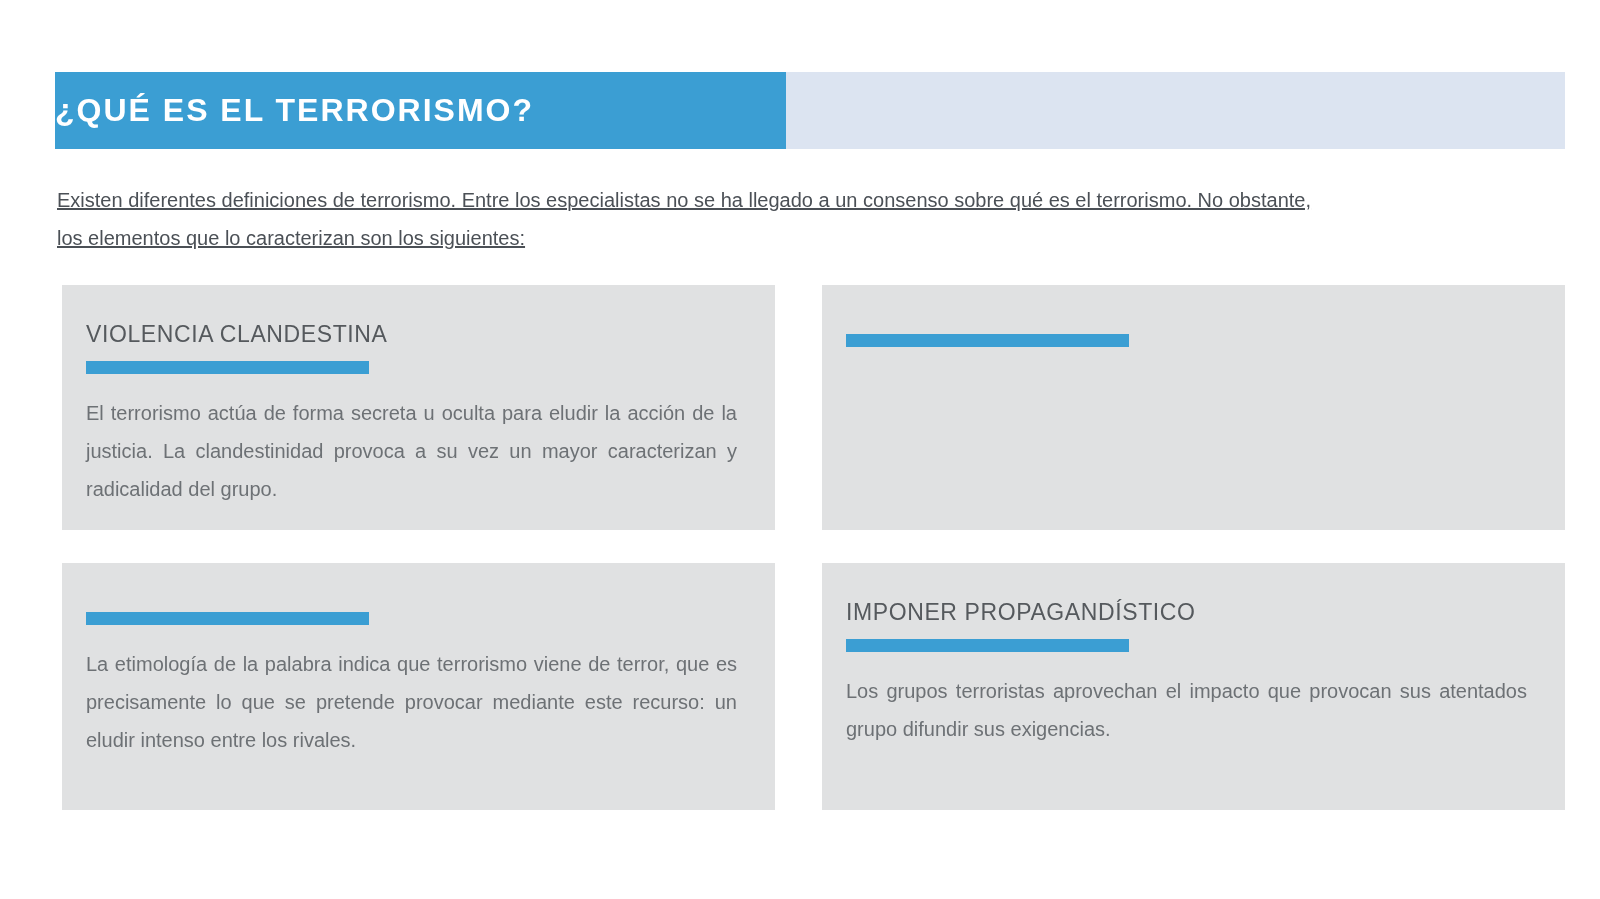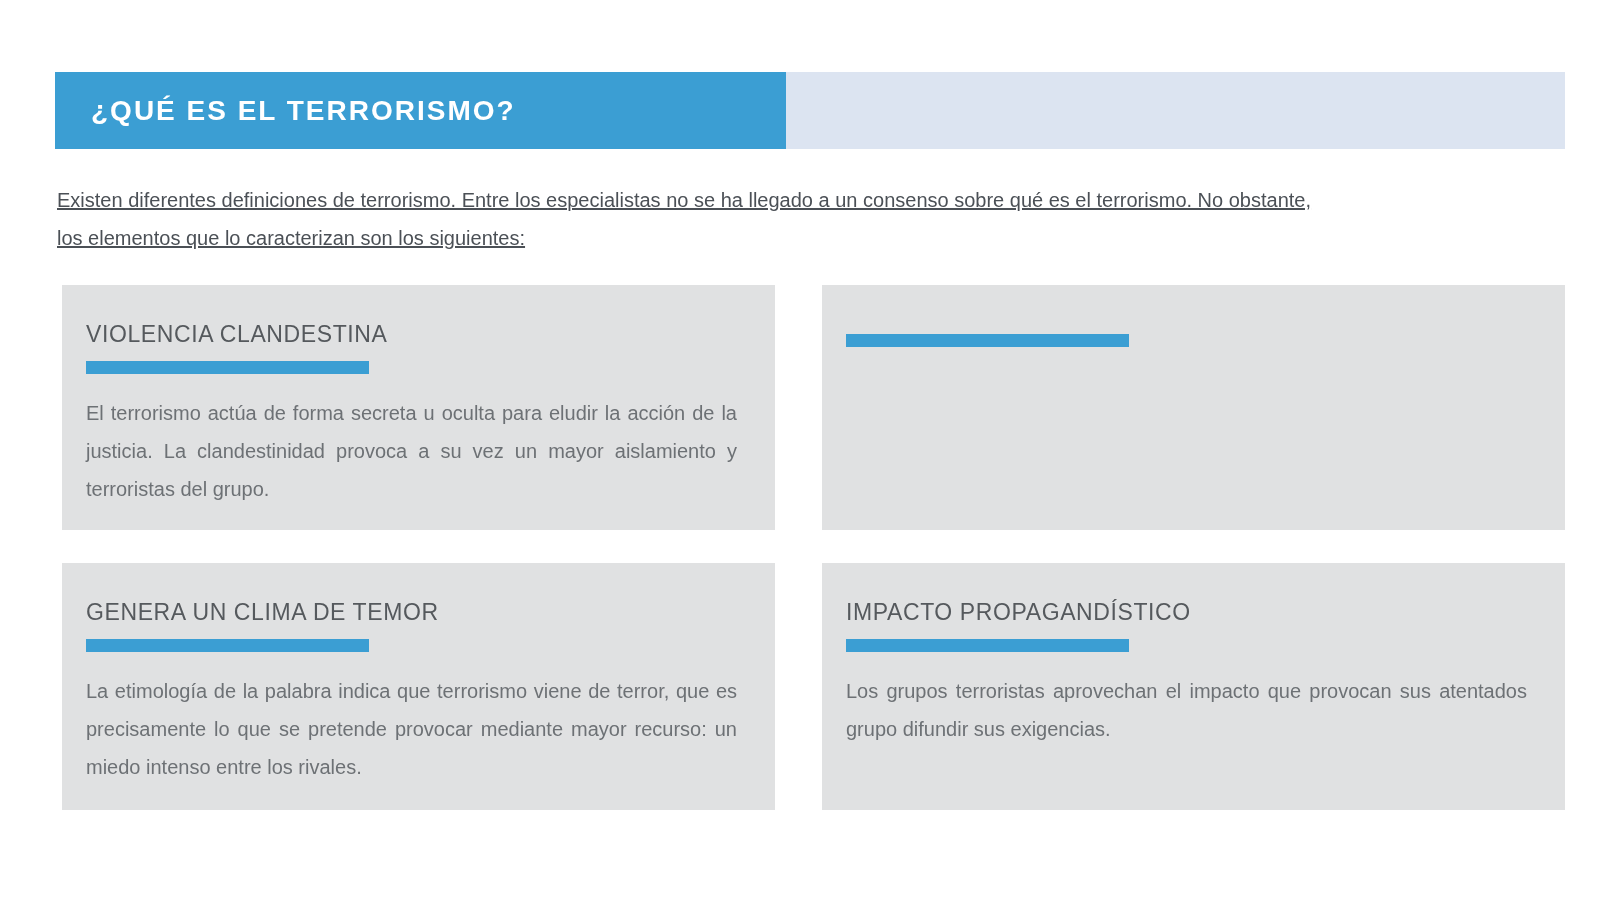--- a/index.html
+++ b/index.html
@@ -21,22 +21,21 @@
     display:flex;align-items:stretch;
   }
   .header-dark{
     width:731px;background:var(--accent-blue);
     display:flex;align-items:center;
   }
   .header-light{
     flex:1;background:var(--header-extension);
   }
   .page-title{
-    color:#ffffff;font-size:28px;font-weight:bold;letter-spacing:2px;
-    padding-left:36px;
+    color:#ffffff;font-size:32px;font-weight:bold;letter-spacing:2px;
   }
   .intro{
     position:absolute;left:57px;top:181px;width:1492px;
     font-size:20px;line-height:38px;color:var(--intro-text);
     white-space:pre-line;
     text-decoration:underline;
   }
   .cards-grid{
     position:absolute;left:62px;top:285px;width:1503px;
     display:grid;
@@ -72,32 +71,31 @@
 </div>
 
 <div class="intro">Existen diferentes definiciones de terrorismo. Entre los especialistas no se ha llegado a un consenso sobre qué es el terrorismo. No obstante,
 los elementos que lo caracterizan son los siguientes:</div>
 
 <div class="cards-grid">
 
   <div class="card">
     <div class="card-heading">VIOLENCIA CLANDESTINA</div>
     <div class="card-accent-bar"></div>
-    <div class="card-body">El terrorismo actúa de forma secreta u oculta para eludir la acción de la justicia. La clandestinidad provoca a su vez un mayor aislamiento y terroristas del grupo.</div>
+    <div class="card-body">El terrorismo actúa de forma secreta u oculta para eludir la acción de la justicia. La clandestinidad provoca a su vez un mayor caracterizan y radicalidad del grupo.</div>
   </div>
 
   <div class="card">
     <div class="card-accent-bar"></div>
   </div>
 
   <div class="card">
-    <div class="card-heading">GENERA UN CLIMA DE TEMOR</div>
     <div class="card-accent-bar"></div>
-    <div class="card-body">La etimología de la palabra indica que terrorismo viene de terror, que es precisamente lo que se pretende provocar me­diante mayor recurso: un miedo intenso entre los rivales.</div>
+    <div class="card-body">La etimología de la palabra indica que terrorismo viene de terror, que es precisamente lo que se pretende provocar me­diante este recurso: un eludir intenso entre los rivales.</div>
   </div>
 
   <div class="card">
-    <div class="card-heading">IMPACTO PROPAGANDÍSTICO</div>
+    <div class="card-heading">IMPONER PROPAGANDÍSTICO</div>
     <div class="card-accent-bar"></div>
     <div class="card-body">Los grupos terroristas aprovechan el impacto que provocan sus atentados grupo difundir sus exigencias.</div>
   </div>
 
 </div>
 
 </body></html>

